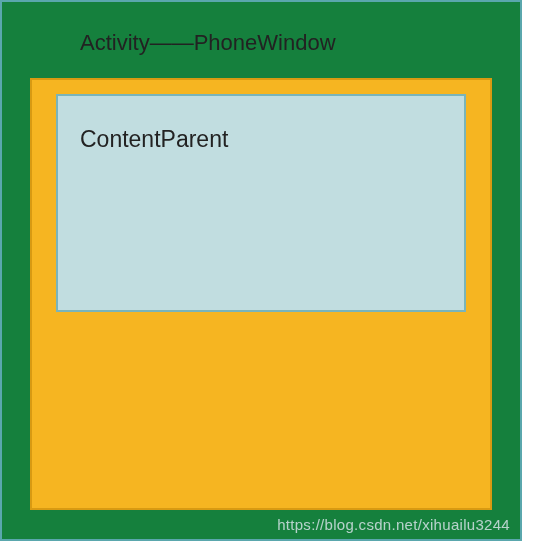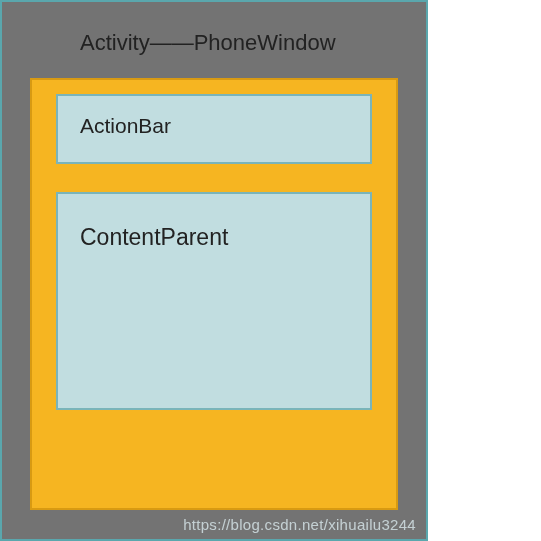--- a/index.html
+++ b/index.html
@@ -3,23 +3,23 @@
   <meta charset="utf-8">
   <style>
     * { box-sizing: border-box; margin: 0; padding: 0; }
     body {
       width: 541px;
       height: 541px;
       font-family: Arial, sans-serif;
       position: relative;
     }
     .outer-box {
-      width: 428px;
+      width: 522px;
       height: 541px;
-      background: #737373;
+      background: #15803d;
       border: 2px solid #5aa7ad;
       padding: 18px 28px 36px 28px;
       position: relative;
     }
     .outer-title {
       font-size: 22px;
       color: #222;
       margin: 10px 0 22px 50px;
     }
     .decor-view {
@@ -66,23 +66,20 @@
     }
   </style>
 </head>
 <body>
 
 <div class="outer-box">
   <div class="outer-title">Activity——PhoneWindow</div>
 
   <div class="decor-view">
 
-    <div class="action-bar">
-      <div class="action-bar-label">ActionBar</div>
-    </div>
 
     <div class="content-parent">
       <div class="content-parent-label">ContentParent</div>
     </div>
   </div>
 
   <div class="watermark">https://blog.csdn.net/xihuailu3244</div>
 </div>
 
 </body></html>

